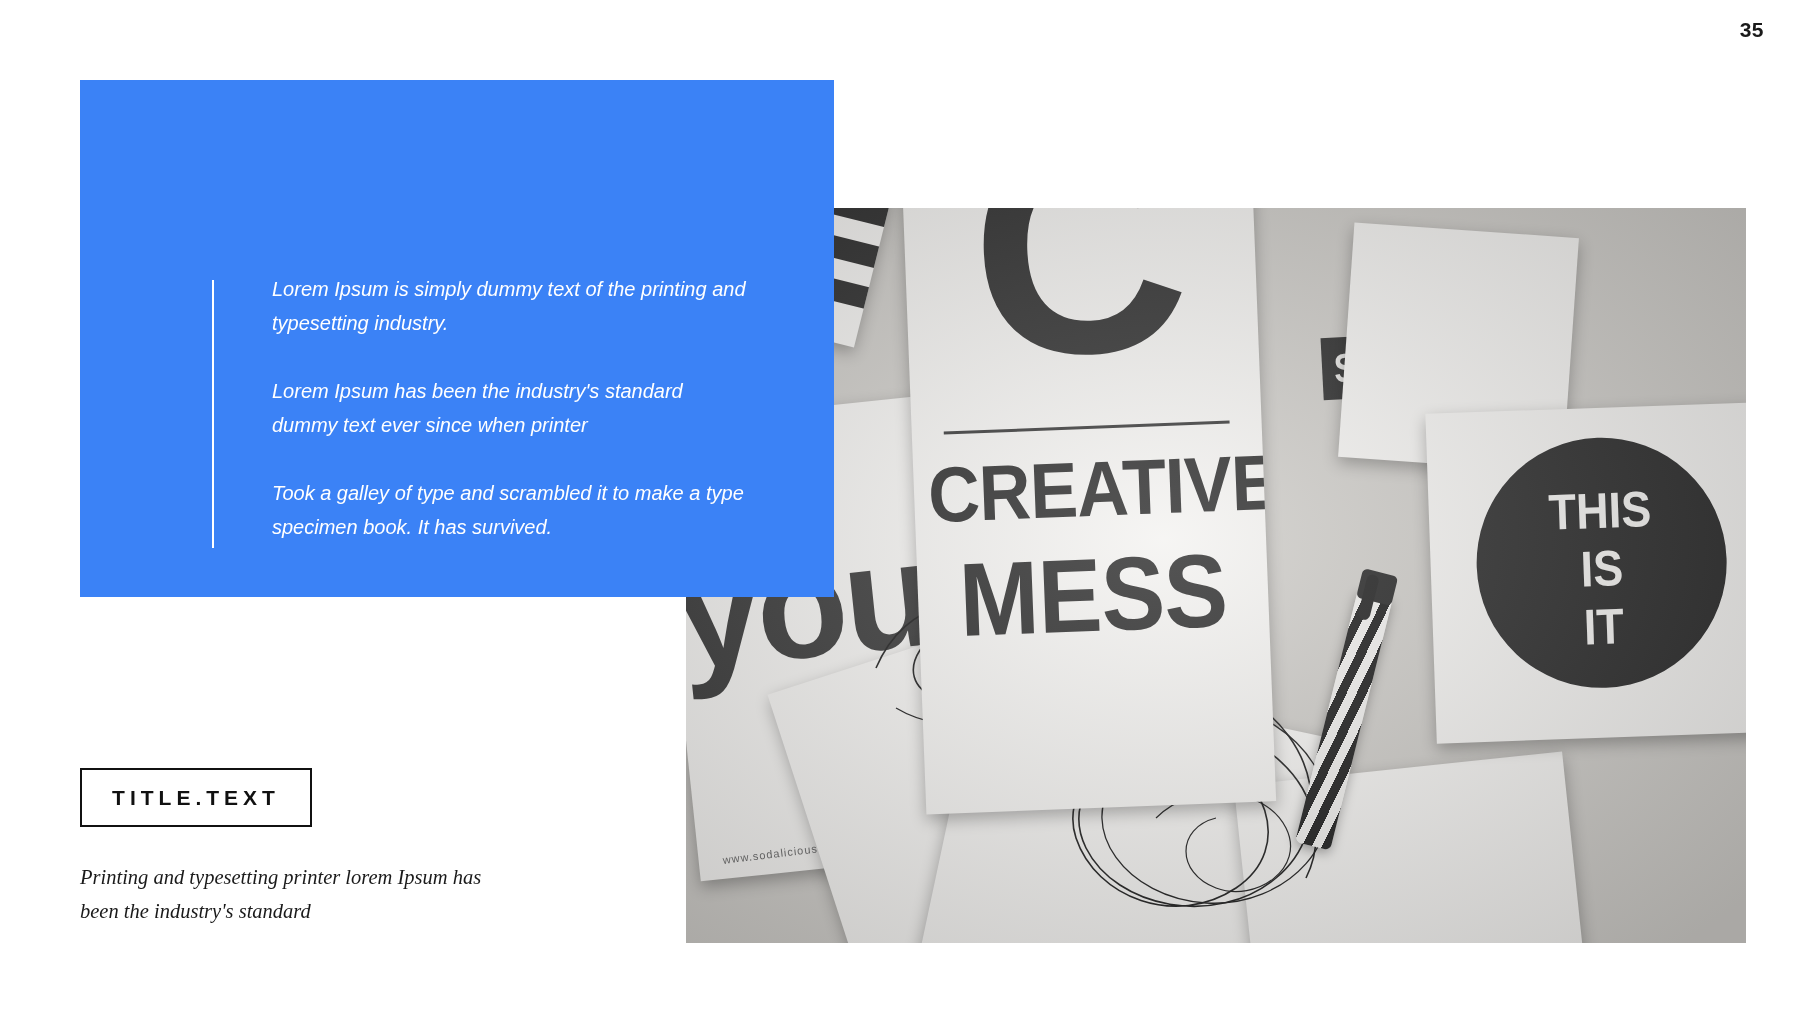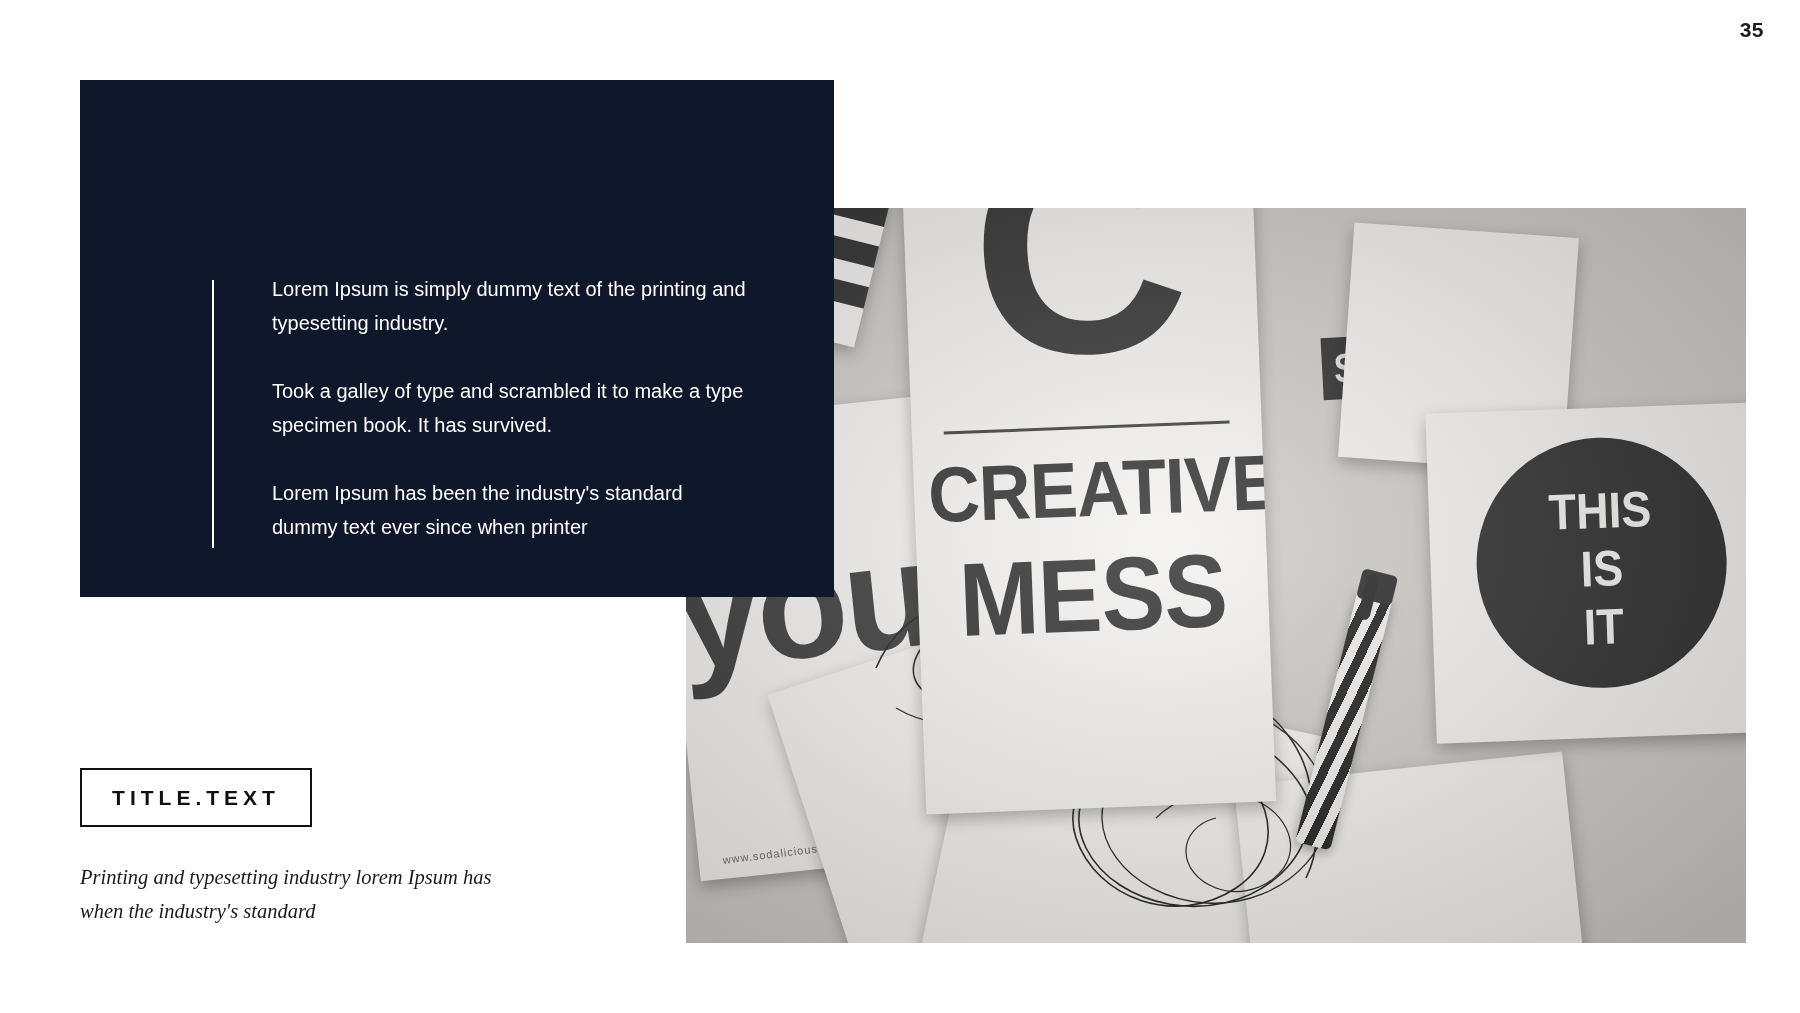--- a/index.html
+++ b/index.html
@@ -281,21 +281,22 @@
     border-radius: 5px;
   }
 
   
   .panel {
     position: absolute;
     left: 80px;
     top: 80px;
     width: 754px;
     height: 517px;
-    background: #0f172a;
+    background: #3b82f6;
+    font-style: italic;
   }
   .panel-rule {
     position: absolute;
     left: 132px;
     top: 200px;
     width: 2px;
     height: 268px;
     background: #ffffff;
   }
   .panel-text {
@@ -407,23 +408,23 @@
       <div class="pen-clip"></div>
     </div>
 
     <div class="photo-vign"></div>
   </div>
 
   <div class="panel">
     <div class="panel-rule"></div>
     <div class="panel-text">
       <p>Lorem Ipsum is simply dummy text of the printing and typesetting industry.</p>
+      <p>Lorem Ipsum has been the industry's standard dummy text ever since when printer</p>
       <p>Took a galley of type and scrambled it to make a type specimen book. It has survived.</p>
-      <p>Lorem Ipsum has been the industry's standard dummy text ever since when printer</p>
     </div>
   </div>
 
   <div class="title-box">
     <span>TITLE.TEXT</span>
   </div>
-  <div class="subtitle">Printing and typesetting industry lorem Ipsum has when the industry's standard</div>
+  <div class="subtitle">Printing and typesetting printer lorem Ipsum has been the industry's standard</div>
 
 </div>
 
 </body></html>

